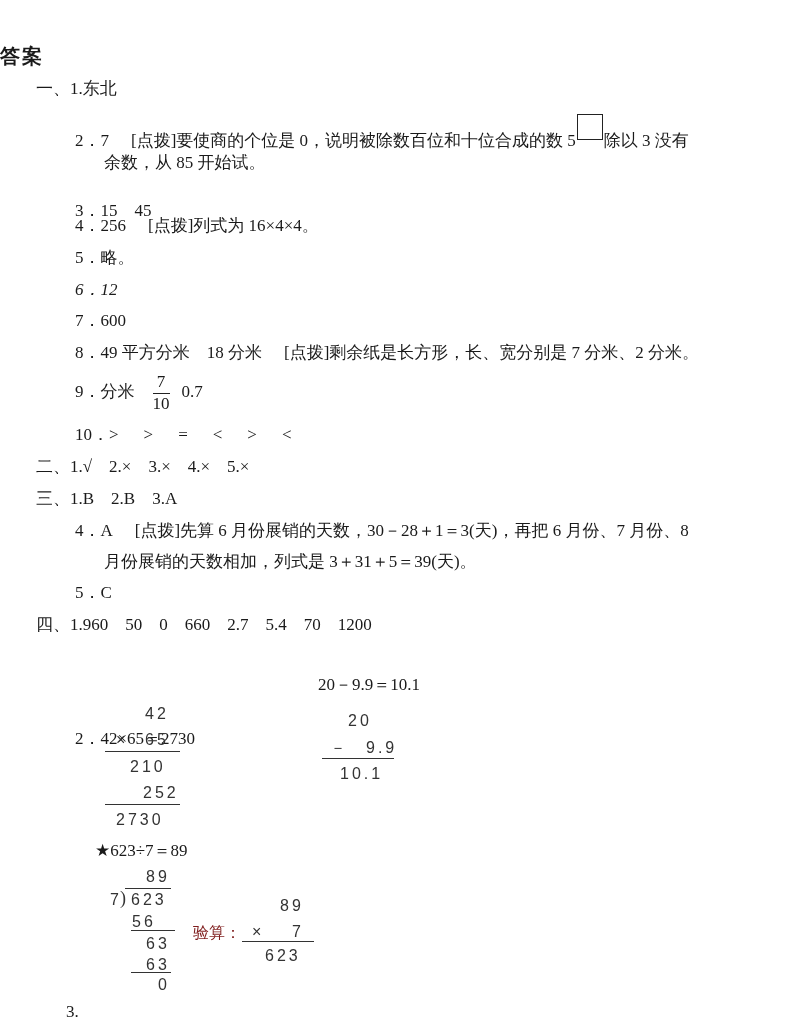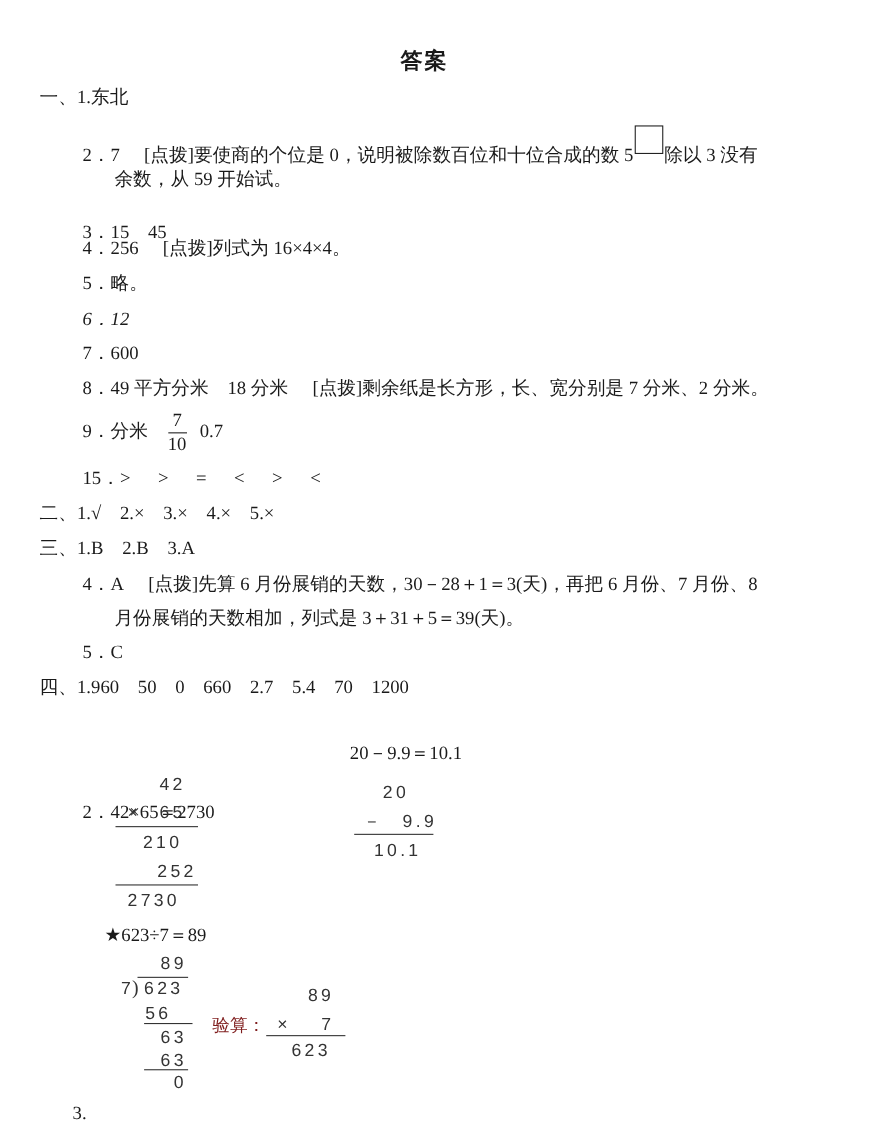--- a/index.html
+++ b/index.html
@@ -1,40 +1,40 @@
 <!DOCTYPE html>
 <html><head>
 <meta charset="utf-8">
 <style>
   html, body { margin:0; padding:0; background:#ffffff; }
   body { width:793px; height:1031px; position:relative; overflow:hidden;
          font-family:"Liberation Serif","DejaVu Serif",serif; color:#1a1a1a; font-size:17px; }
   .abs { position:absolute; white-space:nowrap; line-height:20px; }
-  .title { left:0; width:772px; top:46px; text-align:center; font-size:20px; font-weight:bold; letter-spacing:2px; }
+  .title { left:0; width:772px; top:46px; font-size:20px; font-weight:bold; letter-spacing:2px; }
   .gap { display:inline-block; width:22px; }
   .box { display:inline-block; width:24px; height:24px; border:1.3px solid #222; vertical-align:-2px; margin:0 1px; position:relative; top:-8px; }
   .frac { display:inline-block; vertical-align:middle; text-align:center; margin:0 12px 0 18px; }
   .frac span { display:block; line-height:20px; }
   .frac .n { border-bottom:1.3px solid #222; padding:0 3px 1px; }
   .calc { font-family:"Liberation Sans","DejaVu Sans",sans-serif; font-size:16px; color:#333; letter-spacing:3px; }
   .hline { position:absolute; height:1.3px; background:#333; }
   .star { font-family:"DejaVu Sans",sans-serif; }
 </style>
 </head>
 <body>
 
 <div class="abs title">答案</div>
 
 <div class="abs" style="left:36px;top:79px;">
   <span>一、</span><span>1.东北</span>
 </div>
 <div class="abs" style="left:75px;top:122px;">
   <span>2．</span><span>7</span><span class="gap"></span><span>[点拨]要使商的个位是 0，说明被除数百位和十位合成的数 5</span><span class="box"></span><span>除以 3 没有</span>
 </div>
-<div class="abs" style="left:104px;top:153px;">余数，从 59 开始试。</div>
+<div class="abs" style="left:104px;top:153px;">余数，从 85 开始试。</div>
 <div class="abs" style="left:75px;top:184px;margin-top:17px;">
   <span>3．</span><span>15　45</span>
 </div>
 <div class="abs" style="left:75px;top:216px;">
   <span>4．</span><span>256</span><span class="gap"></span><span>[点拨]列式为 16×4×4。</span>
 </div>
 <div class="abs" style="left:75px;top:248px;">
   <span>5．</span><span>略。</span>
 </div>
 <div class="abs" style="left:75px;top:280px;font-style:italic;">
@@ -43,21 +43,21 @@
 <div class="abs" style="left:75px;top:311px;">
   <span>7．</span><span>600</span>
 </div>
 <div class="abs" style="left:75px;top:343px;">
   <span>8．</span><span>49 平方分米　18 分米</span><span class="gap"></span><span>[点拨]剩余纸是长方形，长、宽分别是 7 分米、2 分米。</span>
 </div>
 <div class="abs" style="left:75px;top:372px;line-height:40px;">
   <span>9．</span><span>分米</span><span class="frac"><span class="n">7</span><span>10</span></span><span>0.7</span>
 </div>
 <div class="abs" style="left:75px;top:425px;">
-  <span>15．</span><span style="letter-spacing:4px;">&gt;　&gt;　=　&lt;　&gt;　&lt;</span>
+  <span>10．</span><span style="letter-spacing:4px;">&gt;　&gt;　=　&lt;　&gt;　&lt;</span>
 </div>
 
 <div class="abs" style="left:36px;top:457px;">
   <span>二、</span><span>1.√　2.×　3.×　4.×　5.×</span>
 </div>
 
 <div class="abs" style="left:36px;top:489px;">
   <span>三、</span><span>1.B　2.B　3.A</span>
 </div>
 <div class="abs" style="left:75px;top:521px;">

